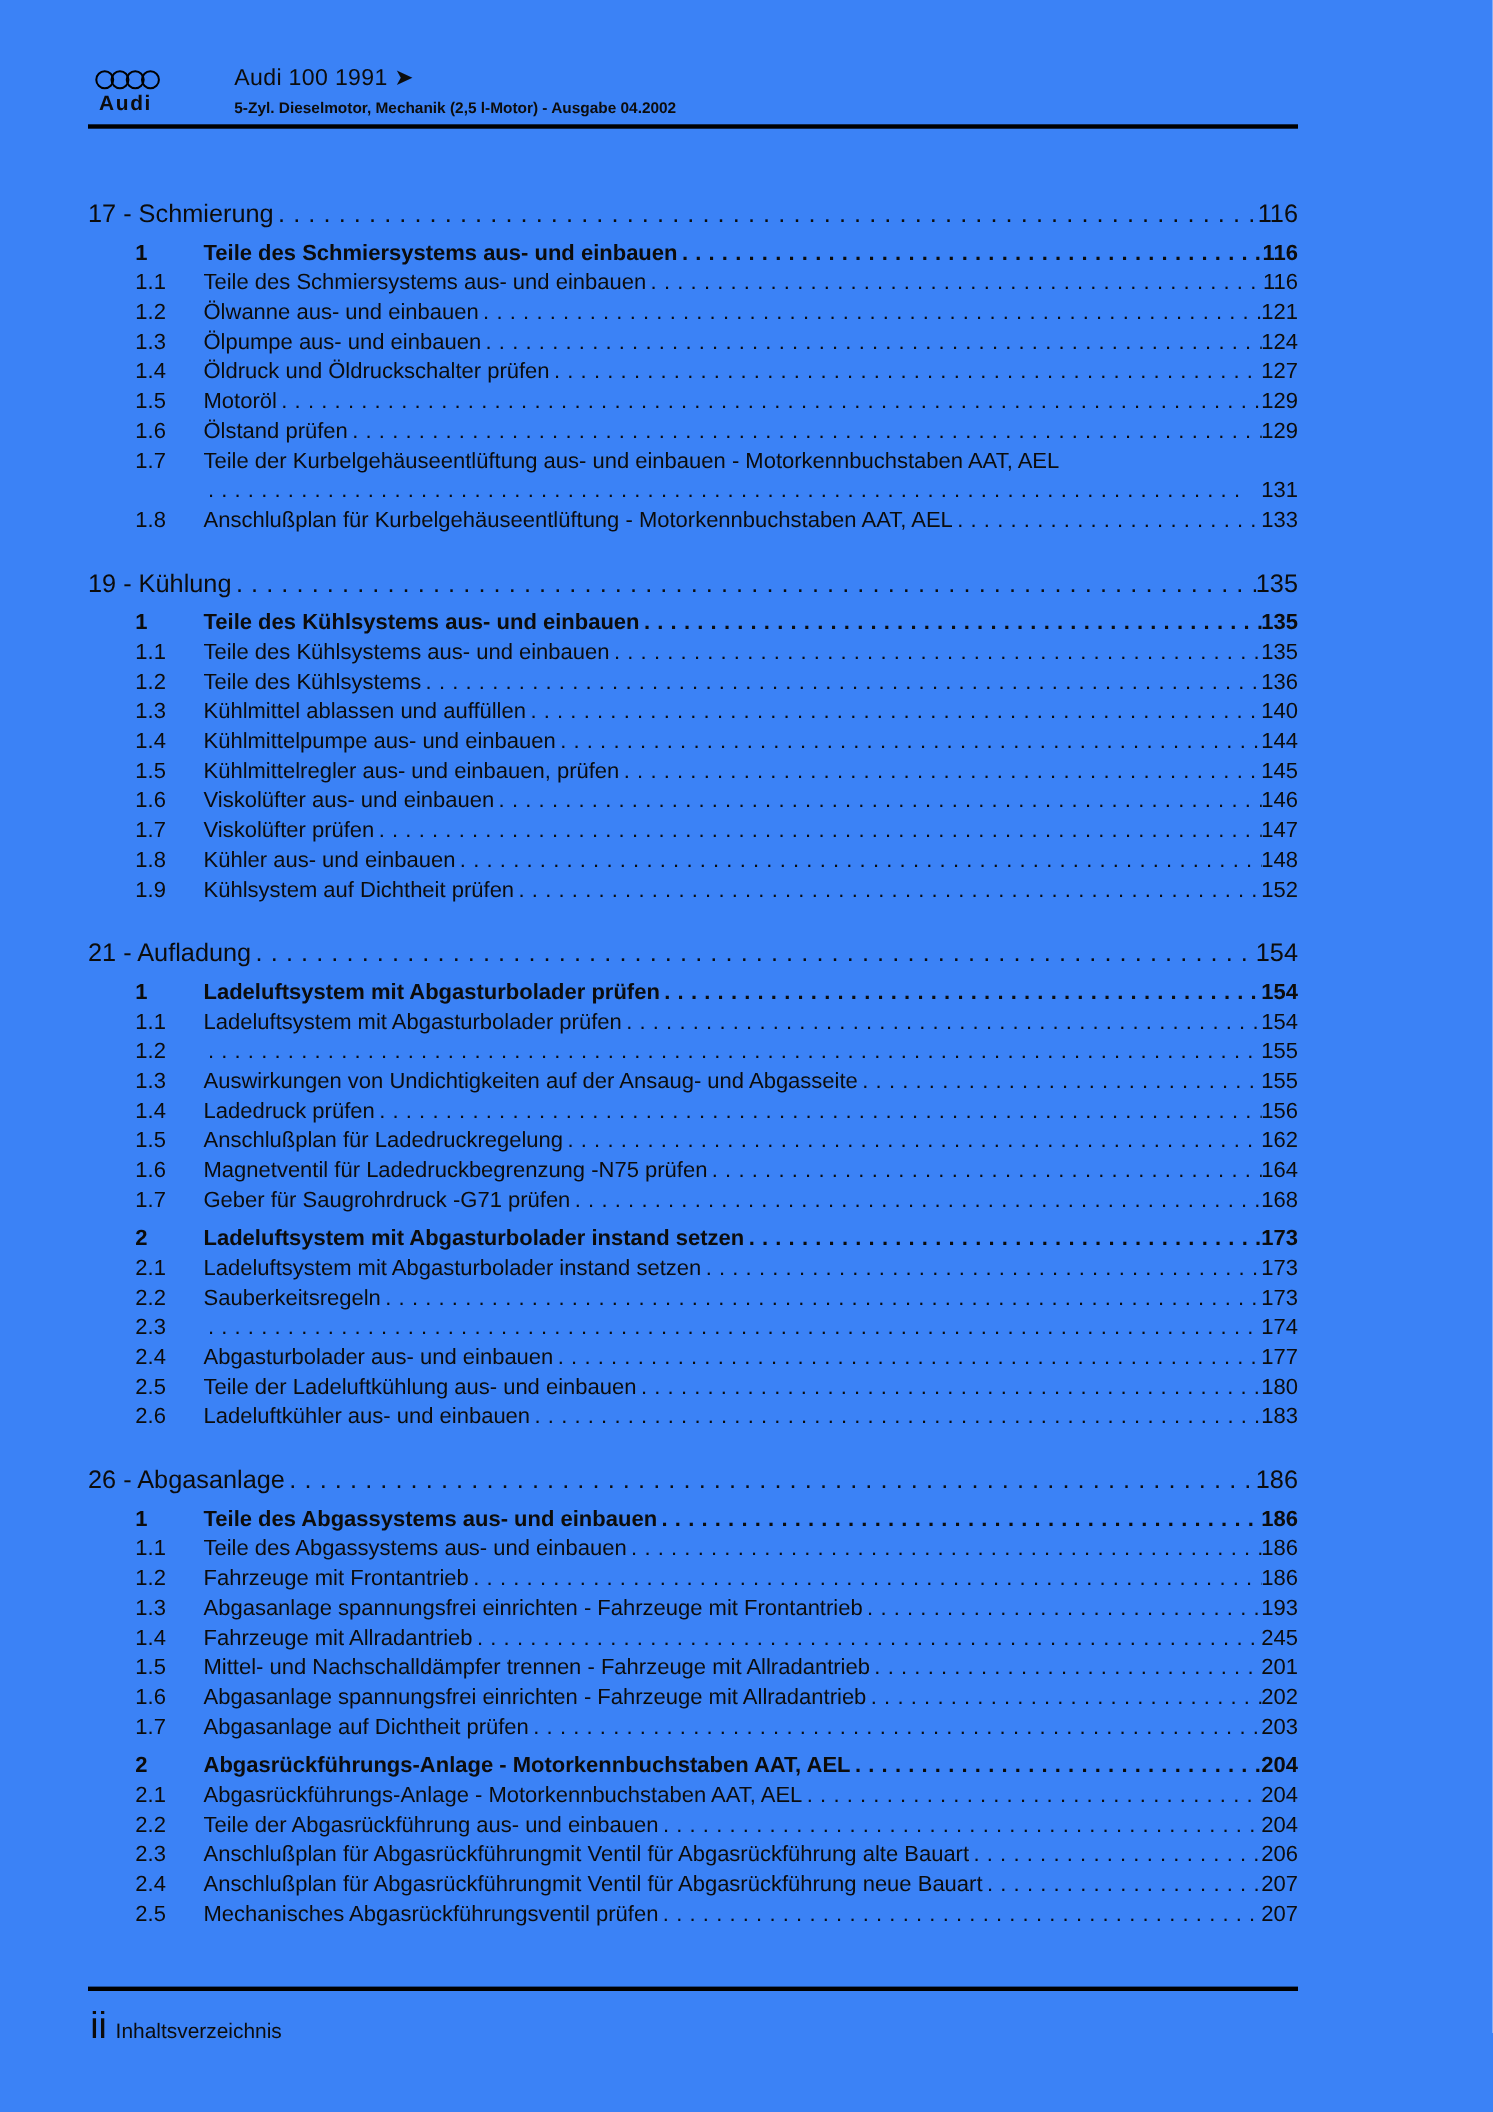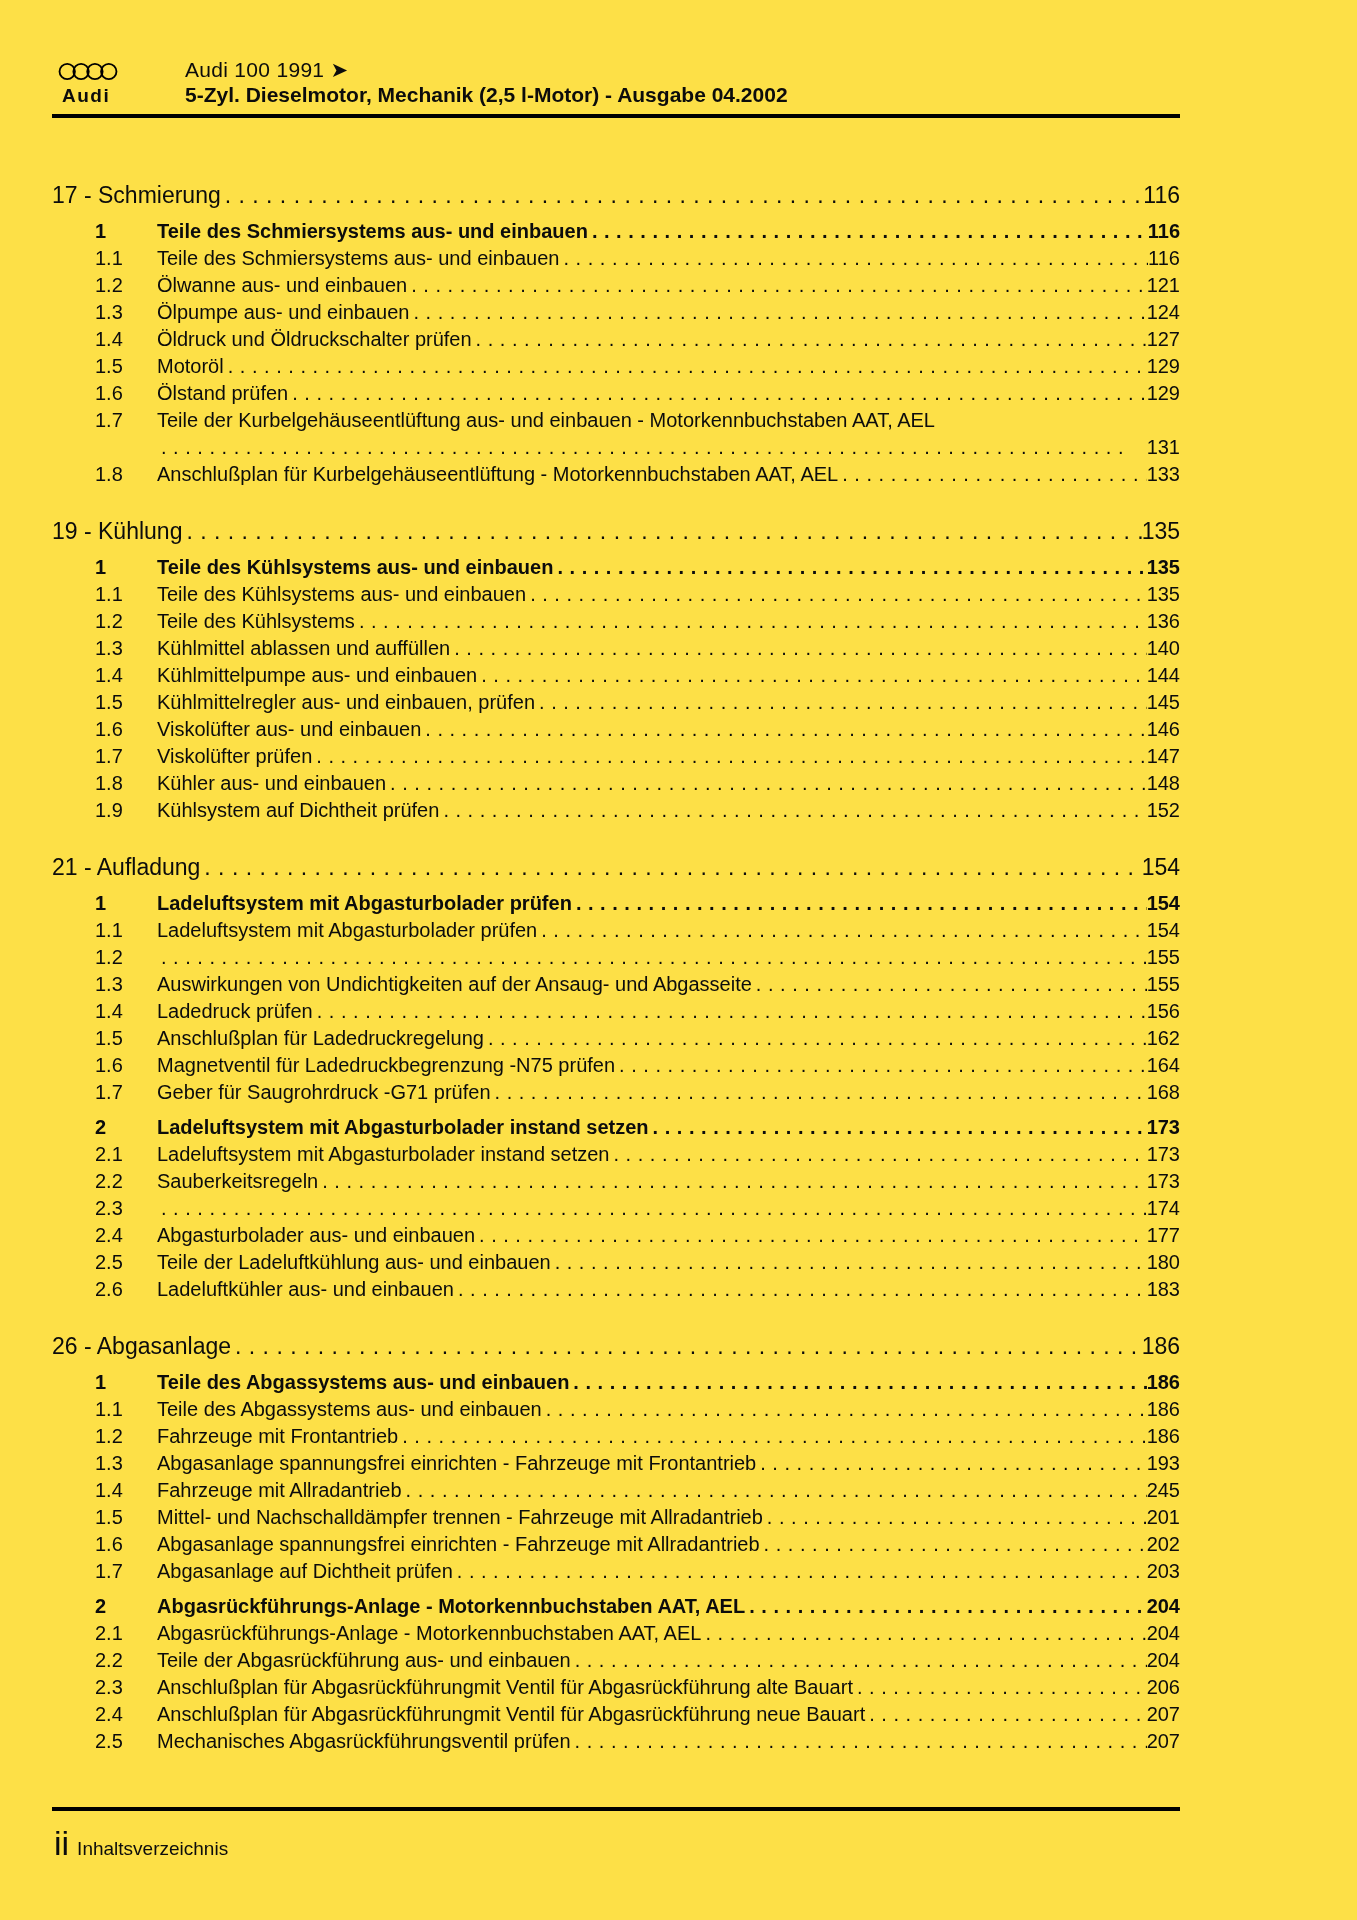--- a/index.html
+++ b/index.html
@@ -12,42 +12,42 @@
     height: 1920px;
     overflow: hidden;
     color: #0c0c0c;
     font-family: "Liberation Sans", sans-serif;
     -webkit-font-smoothing: antialiased;
   }
   .page {
     box-sizing: border-box;
     width: 100%;
     height: 100%;
-    padding: 58px 177px 0 52px;
-    background: #fde047;
+    padding: 58px 177px 0 80px;
+    background: #3b82f6;
   }
 
   
   .masthead {
     display: grid;
     grid-template-columns: 133px 1fr;
     align-items: end;
     row-gap: 1px;
   }
   .rings-wrap { padding-left: 6px; }
   .rings-wrap svg { display: block; width: 60px; height: 21px; }
   .brand1 { font-size: 21px; letter-spacing: 0.3px; white-space: nowrap; }
   .wordmark {
     font-weight: bold;
     font-size: 19px;
     letter-spacing: 1.5px;
     padding-left: 10px;
     font-family: "Liberation Sans", sans-serif;
   }
-  .brand2 { font-size: 21px; font-weight: bold; white-space: nowrap; }
+  .brand2 { font-size: 14px; font-weight: bold; white-space: nowrap; }
   .header-rule {
     height: 4px;
     background: #000;
     margin-top: 7px;
   }
 
   
   .toc { padding-top: 62px; }
   .toc-section + .toc-section { margin-top: 28px; }
 

